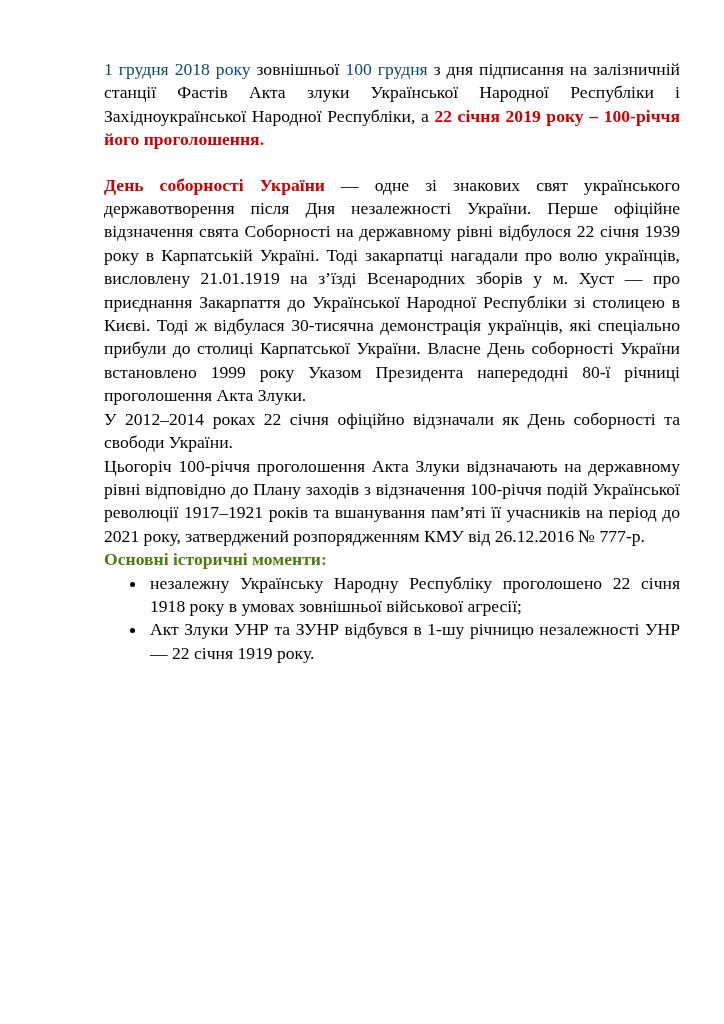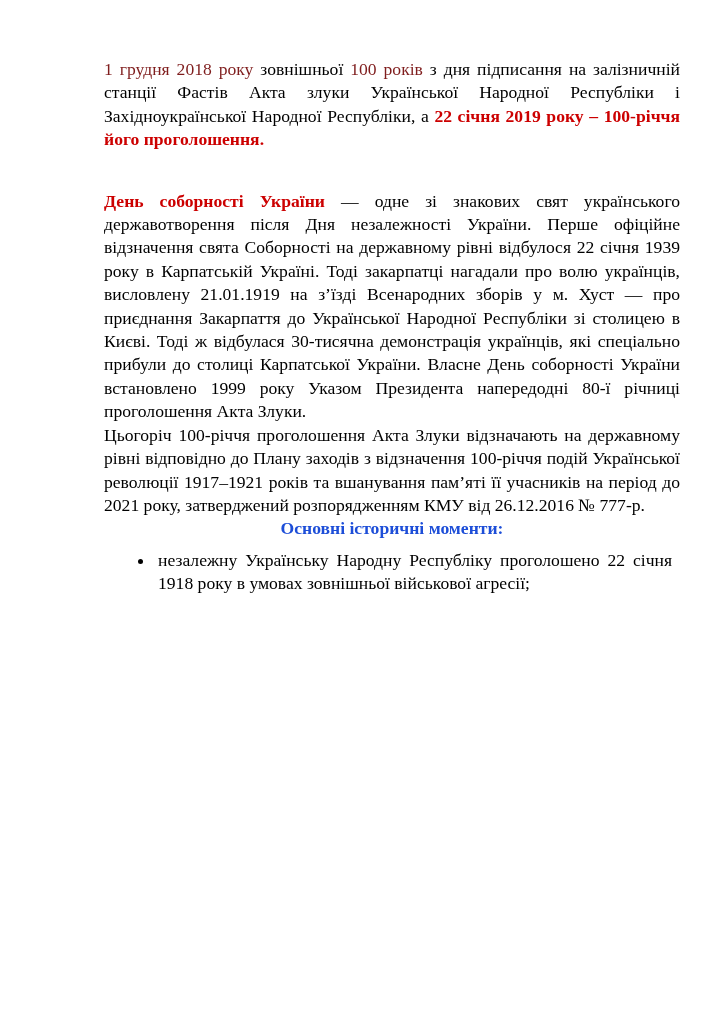--- a/index.html
+++ b/index.html
@@ -36,42 +36,42 @@
     margin: 0;
     font-size: 17.6px;
     line-height: 23.4px;
     text-align: justify;
     text-justify: inter-word;
     color: #000000;
     hyphens: none;
   }
 
   p.para.gap-before {
-    margin-top: 38px;
+    margin-top: 22px;
   }
 
   .red {
-    color: #7f1d1d;
+    color: #0c4a6e;
   }
   .red-bold {
     color: #cc0000;
     font-weight: bold;
   }
 
   .heading-red {
     margin: 0;
     font-size: 17.6px;
     line-height: 23.4px;
-    color: #1d4ed8;
+    color: #4d7c0f;
     font-weight: bold;
-    text-align: center;
+    text-align: left;
   }
 
   ul.bullets {
-    margin: 8px;
+    margin: 0;
     padding: 0;
     list-style: none;
   }
   ul.bullets > li {
     position: relative;
     margin: 0;
     padding-left: 46px;
     font-size: 17.6px;
     line-height: 23.4px;
     text-align: justify;
@@ -96,31 +96,37 @@
   li > span.li-text {
     display: block;
   }
 </style>
 </head>
 <body>
 
 <div class="page">
   <div class="doc-body">
 
-    <p class="para"><span class="red">1 грудня 2018 року</span><span> зовнішньої </span><span class="red">100 років</span><span> з дня підписання на залізничній станції Фастів Акта злуки Української Народної Республіки і Західноукраїнської Народної Республіки, а </span><span class="red-bold">22 січня 2019 року – 100-річчя його проголошення.</span></p>
+    <p class="para"><span class="red">1 грудня 2018 року</span><span> зовнішньої </span><span class="red">100 грудня</span><span> з дня підписання на залізничній станції Фастів Акта злуки Української Народної Республіки і Західноукраїнської Народної Республіки, а </span><span class="red-bold">22 січня 2019 року – 100-річчя його проголошення.</span></p>
 
     <p class="para gap-before"><span class="red-bold">День соборності України</span><span> — одне зі знакових свят українського державотворення після Дня незалежності України. Перше офіційне відзначення свята Соборності на державному рівні відбулося 22 січня 1939 року в Карпатській Україні. Тоді закарпатці нагадали про волю українців, висловлену 21.01.1919 на з’їзді Всенародних зборів у м. Хуст — про приєднання Закарпаття до Української Народної Республіки зі столицею в Києві. Тоді ж відбулася 30-тисячна демонстрація українців, які спеціально прибули до столиці Карпатської України. Власне День соборності України встановлено 1999 року Указом Президента напередодні 80-ї річниці проголошення Акта Злуки.</span></p>
 
+    <p class="para">
+        <span class="block-text">У 2012–2014 роках 22 січня офіційно відзначали як День соборності та свободи України.</span>
+      </p>
 
     <p class="para">
         <span class="block-text">Цьогоріч 100-річчя проголошення Акта Злуки відзначають на державному рівні відповідно до Плану заходів з відзначення 100-річчя подій Української революції 1917–1921 років та вшанування пам’яті її учасників на період до 2021 року, затверджений розпорядженням КМУ від 26.12.2016 № 777-р.</span>
       </p>
 
     <p class="heading-red">Основні історичні моменти:</p>
 
     <ul class="bullets">
       <li>
           <span class="li-text">незалежну Українську Народну Республіку проголошено 22 січня 1918 року в умовах зовнішньої військової агресії;</span>
         </li>
+      <li>
+          <span class="li-text">Акт Злуки УНР та ЗУНР відбувся в 1-шу річницю незалежності УНР — 22 січня 1919 року.</span>
+        </li>
     </ul>
 
   </div>
 </div>
 
 </body></html>

